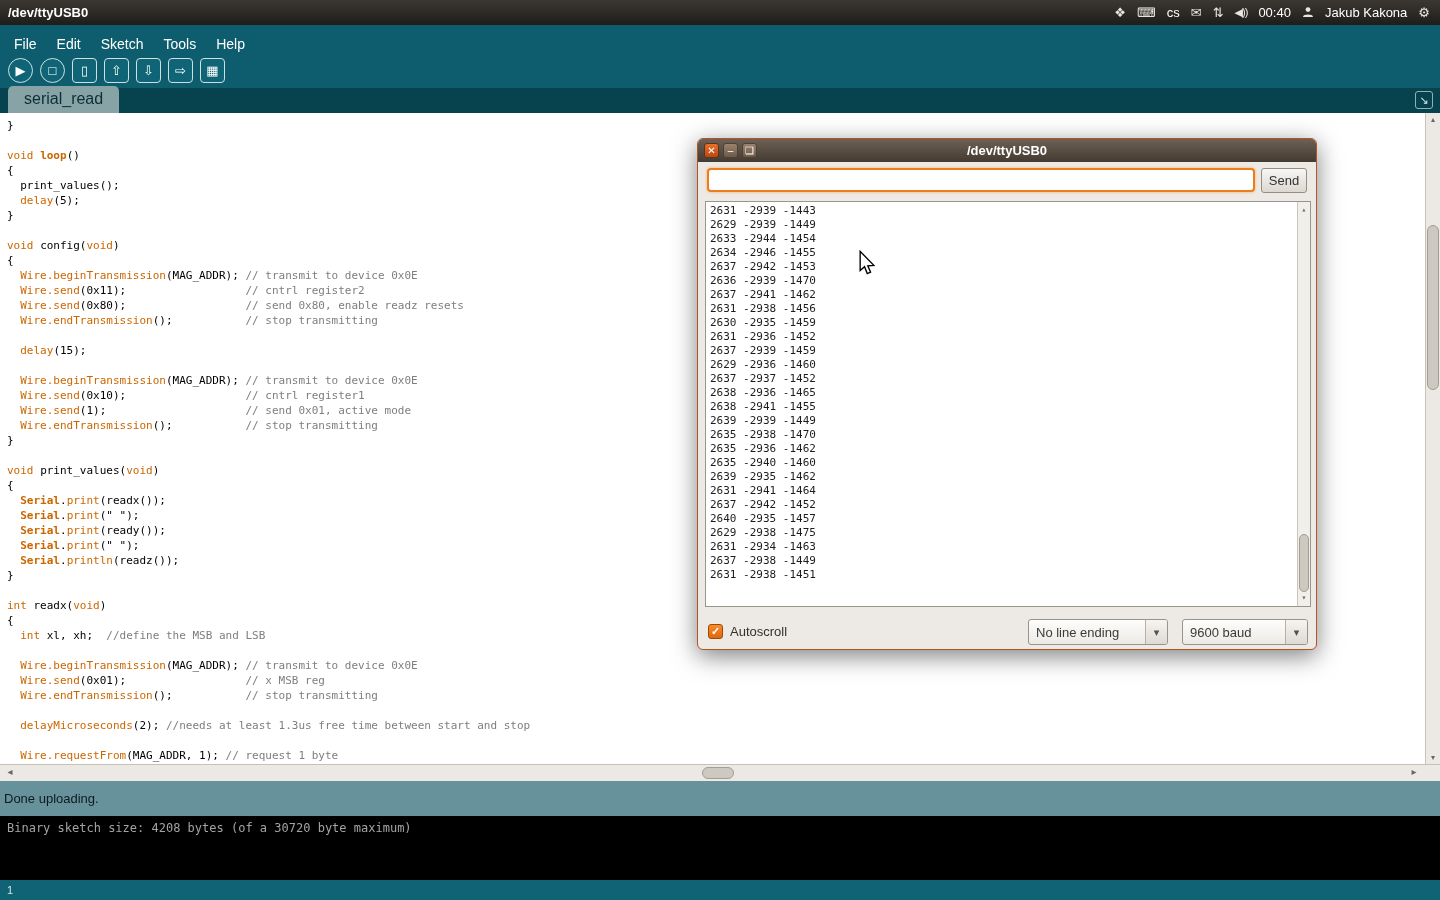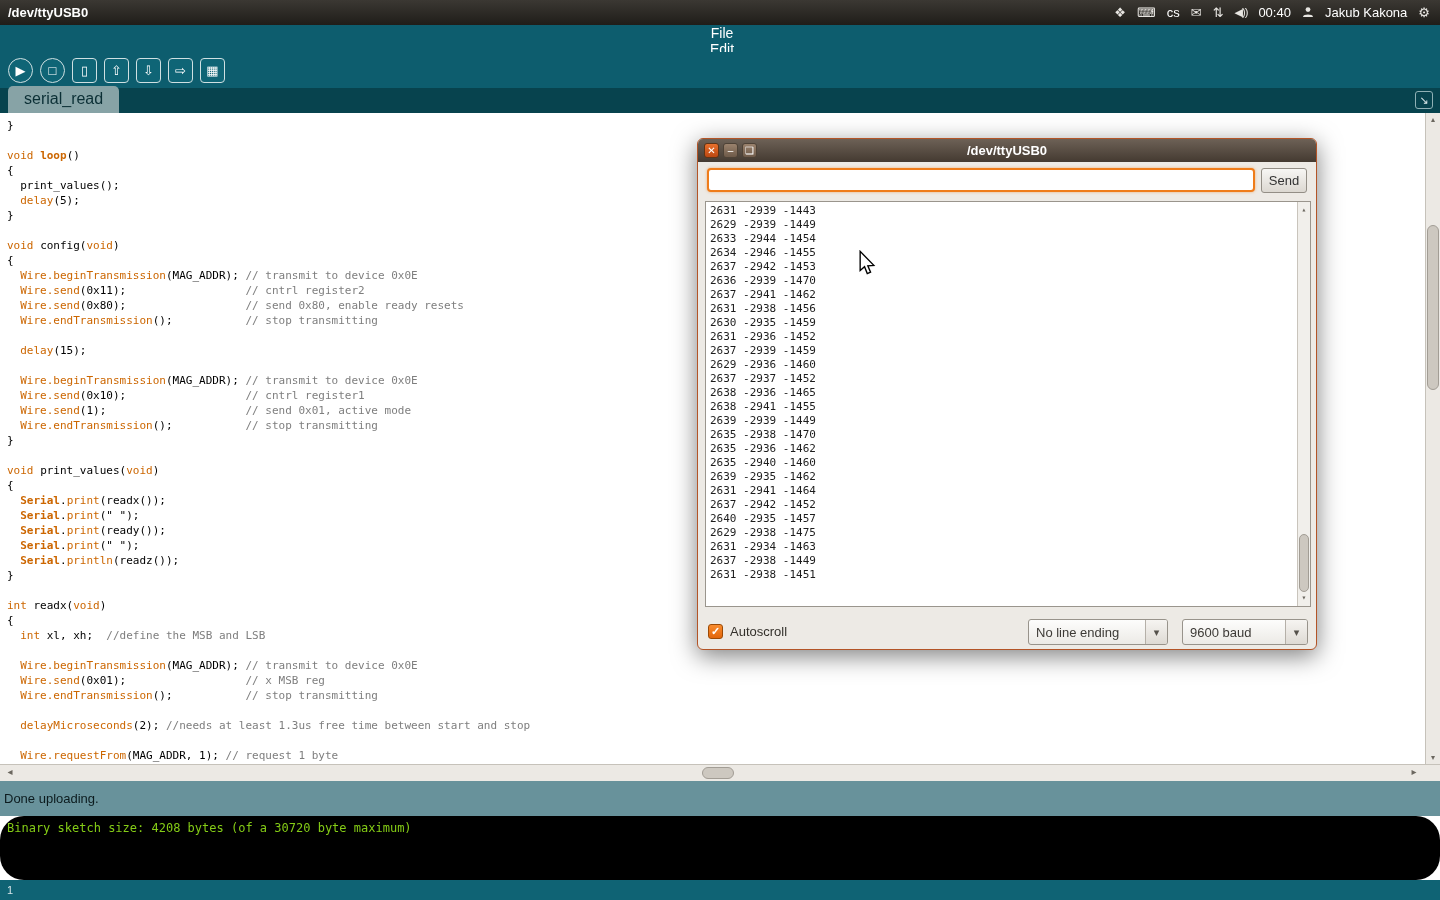--- a/index.html
+++ b/index.html
@@ -11,21 +11,21 @@
   #panel { position:absolute; top:0; left:0; right:0; height:25px;
     background:linear-gradient(#3b3833,#1f1d19); color:#fff; display:flex; align-items:center;
     font-size:13px; z-index:30; }
   .panel-title { font-weight:bold; margin-left:8px; }
   .panel-right { margin-left:auto; display:flex; align-items:center; gap:11px; margin-right:10px; }
   .picon { color:#e8e6e2; font-size:13px; line-height:1; }
   .vol-icon { letter-spacing:-1px; font-size:11px; }
 
   
   #menu-bar { position:absolute; top:25px; left:0; right:0; height:27px; background:#0D5D6E;
-    display:flex; align-items:center; padding-left:4px; z-index:5;flex-direction:column; }
+    display:flex; align-items:flex-end; padding-left:4px; z-index:5; }
   .menu-item { color:#fff; font-size:14px; padding:0 10px; cursor:default; }
   #toolbar { position:absolute; top:52px; left:0; right:0; height:36px; background:#0D5D6E;
     display:flex; align-items:center; padding-left:8px; z-index:5; }
   .tbtn { width:25px; height:25px; margin-right:7px; border:1px solid #cfe0e2; border-radius:4px;
     background:#0f6576; color:#fff; display:flex; align-items:center; justify-content:center;
     font-size:13px; line-height:1; }
   .tbtn.round { border-radius:50%; }
 
   #tabbar { position:absolute; top:88px; left:0; right:0; height:25px; background:#07434E; z-index:5; }
   .tab { position:absolute; left:8px; bottom:0; background:#87A3A6; color:#0b2f35; font-size:16px;
@@ -53,21 +53,21 @@
   #hscroll { position:absolute; top:764px; left:0; right:0; height:17px; background:#ECE9E4;
     border-top:1px solid #c6c2ba; }
   .hthumb { position:absolute; top:2px; left:702px; width:32px; height:12px; background:#CDC8C0;
     border:1px solid #a29d95; border-radius:6px; }
   .harrow { position:absolute; top:1px; width:16px; text-align:center; font-size:10px; color:#6b675f; }
 
   
   #status-bar { position:absolute; top:781px; left:0; right:0; height:35px; background:#68929B;
     color:#0c1b1e; font-size:13px; display:flex; align-items:center; padding-left:4px; }
   #console { position:absolute; top:816px; left:0; right:0; height:64px; background:#000;
-    color:#84cc16; font-family:"DejaVu Sans Mono",monospace; font-size:12px; padding:5px 7px;border-radius:24px; }
+    color:#a3a3a3; font-family:"DejaVu Sans Mono",monospace; font-size:12px; padding:5px 7px; }
   #footer { position:absolute; top:880px; left:0; right:0; height:20px; background:#0F6374;
     color:#d7e6ea; font-size:11px; display:flex; align-items:center; padding-left:7px; }
 
   
   #serial-window { position:absolute; left:697px; top:138px; width:620px; height:512px;
     background:#EDEAE5; border:1px solid #b35427; border-radius:6px;
     box-shadow:0 6px 24px rgba(0,0,0,.5); z-index:10; }
   .sm-titlebar { height:23px; background:linear-gradient(#6d6156,#443a31); border-radius:5px 5px 0 0;
     display:flex; align-items:center; justify-content:center; position:relative; }
   .sm-title { color:#fff; font-weight:bold; font-size:13px; }
@@ -166,21 +166,21 @@
       <div class="code-line"><span class="tok-k">void </span><span class="tok-b">loop</span><span class="tok-p">()</span></div>
       <div class="code-line"><span class="tok-p">{</span></div>
       <div class="code-line"><span class="tok-p">  print_values();</span></div>
       <div class="code-line"><span class="tok-p">  </span><span class="tok-k">delay</span><span class="tok-p">(5);</span></div>
       <div class="code-line"><span class="tok-p">}</span></div>
       <div class="code-line"> </div>
       <div class="code-line"><span class="tok-k">void </span><span class="tok-p">config(</span><span class="tok-k">void</span><span class="tok-p">)</span></div>
       <div class="code-line"><span class="tok-p">{</span></div>
       <div class="code-line"><span class="tok-p">  </span><span class="tok-k">Wire.beginTransmission</span><span class="tok-p">(MAG_ADDR); </span><span class="tok-c">// transmit to device 0x0E</span></div>
       <div class="code-line"><span class="tok-p">  </span><span class="tok-k">Wire.send</span><span class="tok-p">(0x11);                  </span><span class="tok-c">// cntrl register2</span></div>
-      <div class="code-line"><span class="tok-p">  </span><span class="tok-k">Wire.send</span><span class="tok-p">(0x80);                  </span><span class="tok-c">// send 0x80, enable ready resets</span></div>
+      <div class="code-line"><span class="tok-p">  </span><span class="tok-k">Wire.send</span><span class="tok-p">(0x80);                  </span><span class="tok-c">// send 0x80, enable readz resets</span></div>
       <div class="code-line"><span class="tok-p">  </span><span class="tok-k">Wire.endTransmission</span><span class="tok-p">();           </span><span class="tok-c">// stop transmitting</span></div>
       <div class="code-line"> </div>
       <div class="code-line"><span class="tok-p">  </span><span class="tok-k">delay</span><span class="tok-p">(15);</span></div>
       <div class="code-line"> </div>
       <div class="code-line"><span class="tok-p">  </span><span class="tok-k">Wire.beginTransmission</span><span class="tok-p">(MAG_ADDR); </span><span class="tok-c">// transmit to device 0x0E</span></div>
       <div class="code-line"><span class="tok-p">  </span><span class="tok-k">Wire.send</span><span class="tok-p">(0x10);                  </span><span class="tok-c">// cntrl register1</span></div>
       <div class="code-line"><span class="tok-p">  </span><span class="tok-k">Wire.send</span><span class="tok-p">(1);                     </span><span class="tok-c">// send 0x01, active mode</span></div>
       <div class="code-line"><span class="tok-p">  </span><span class="tok-k">Wire.endTransmission</span><span class="tok-p">();           </span><span class="tok-c">// stop transmitting</span></div>
       <div class="code-line"><span class="tok-p">}</span></div>
       <div class="code-line"> </div>

